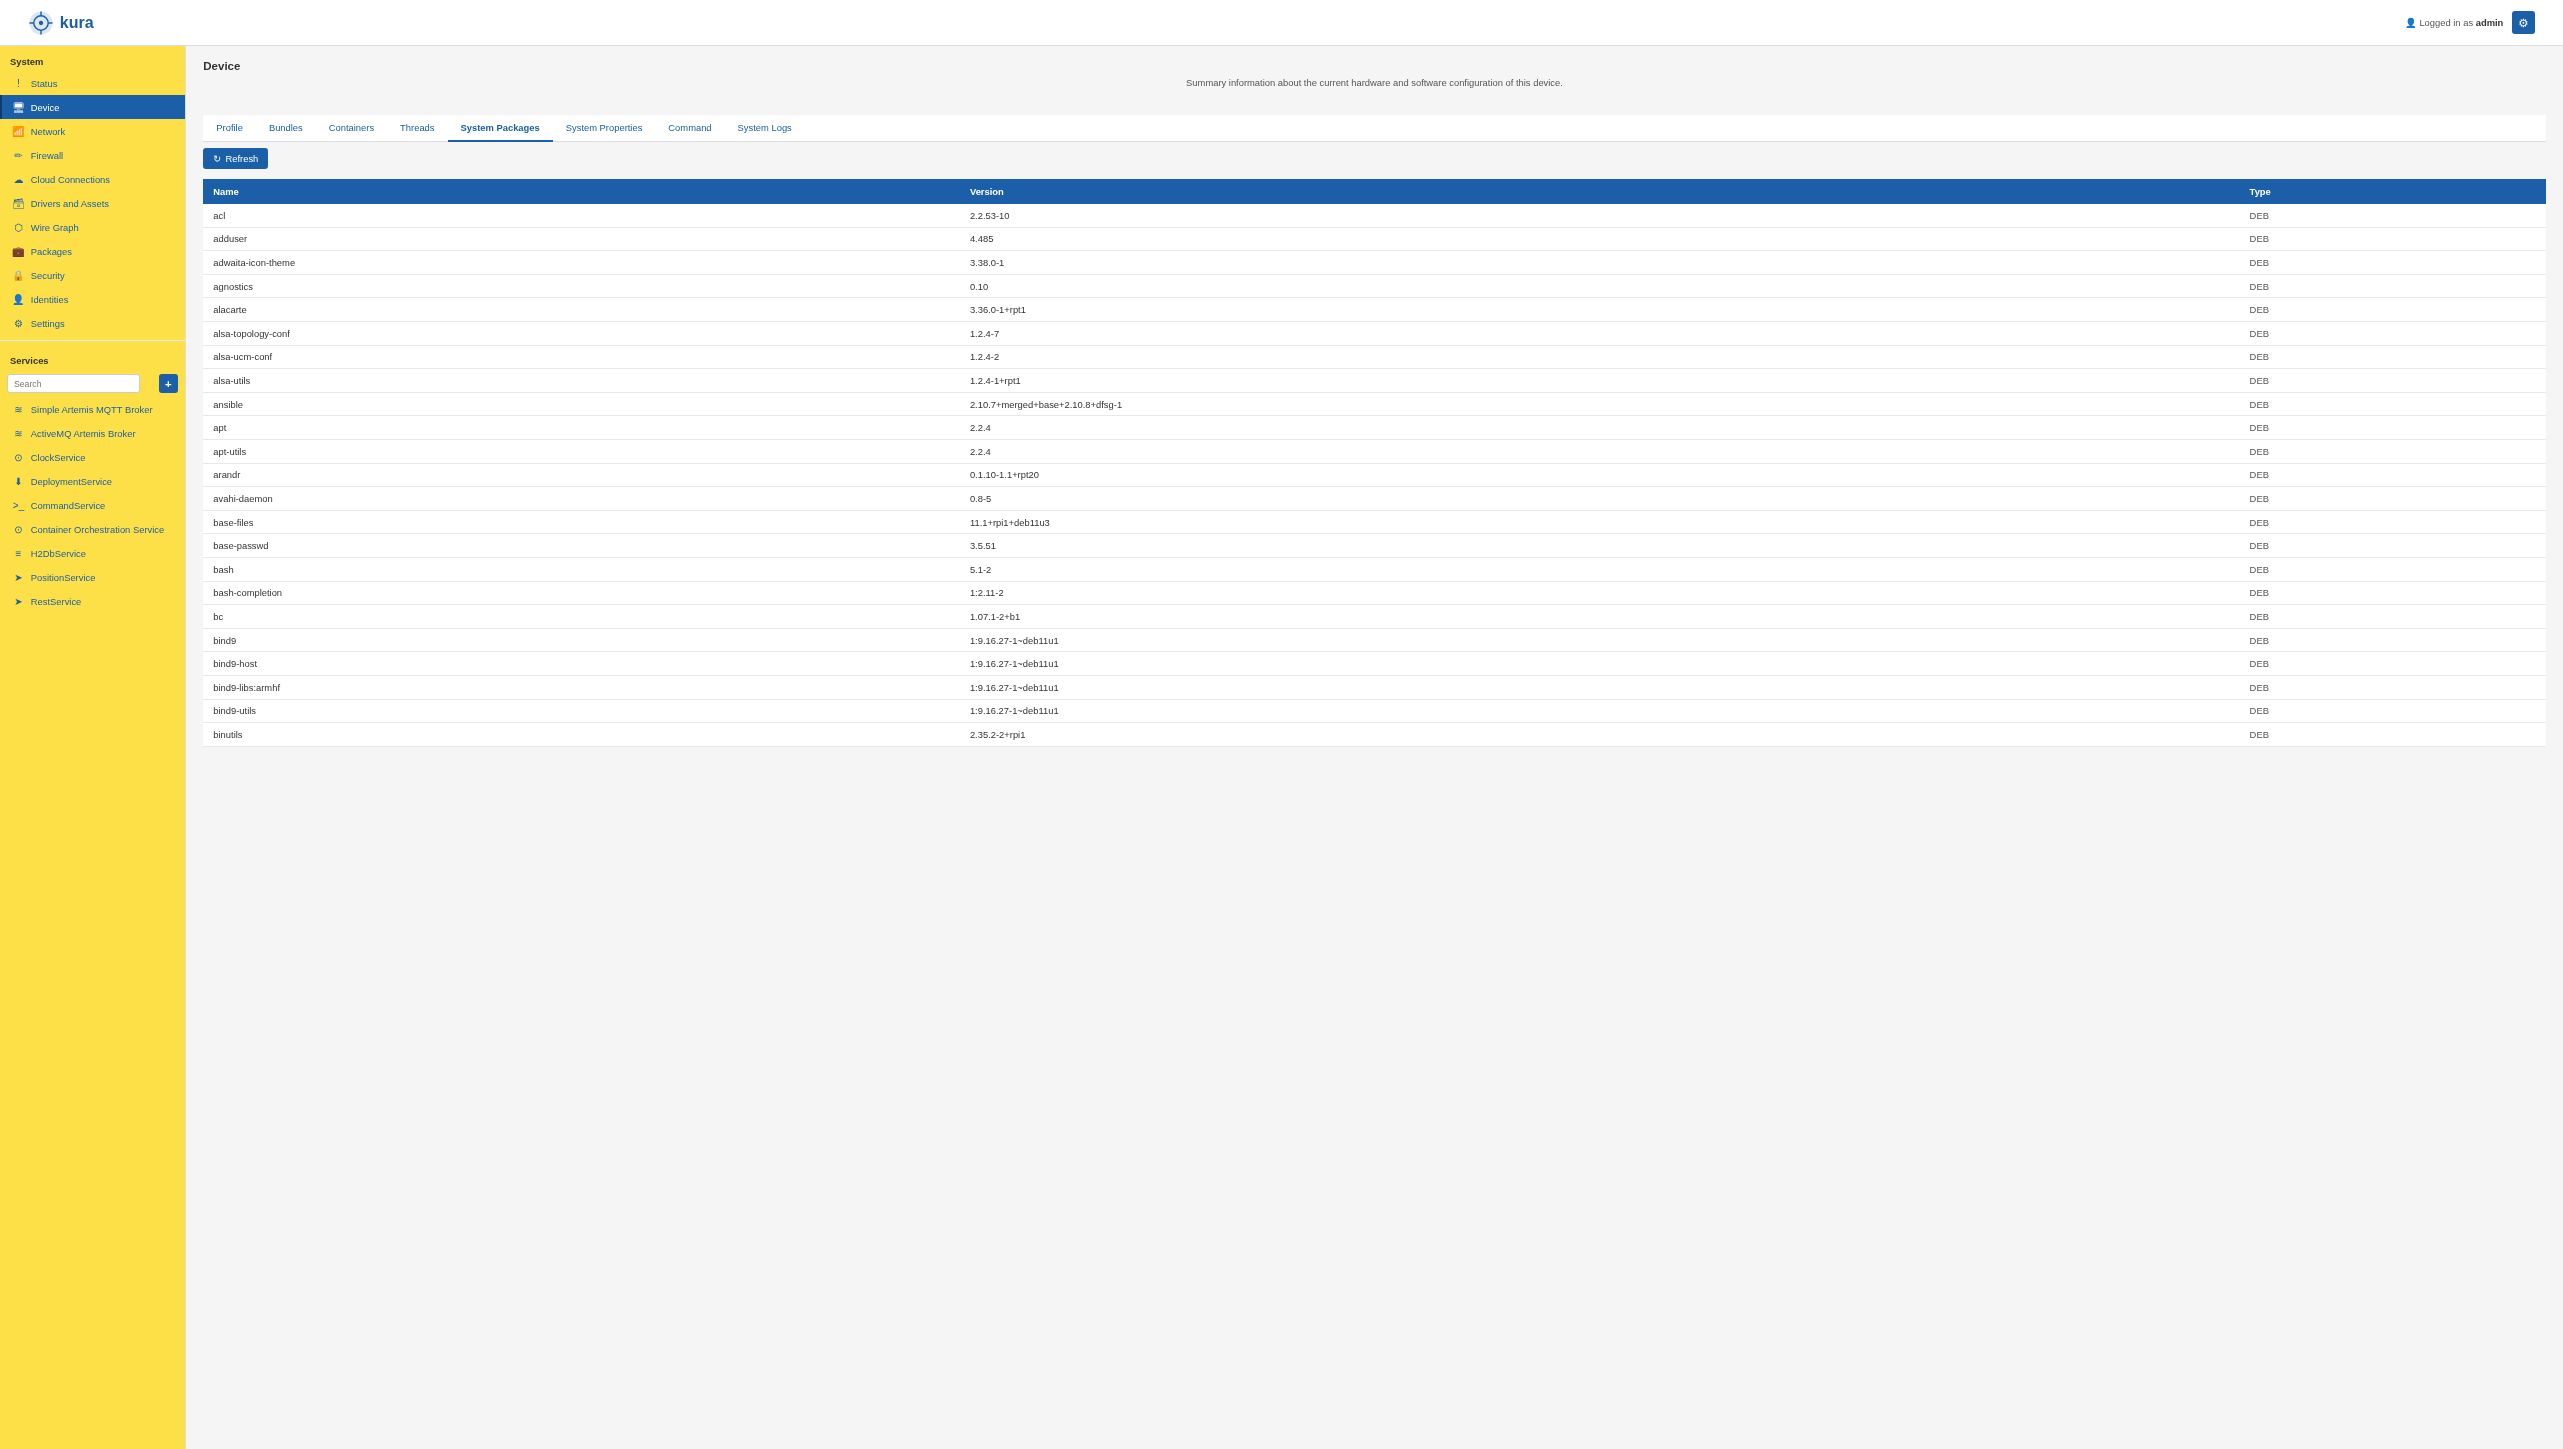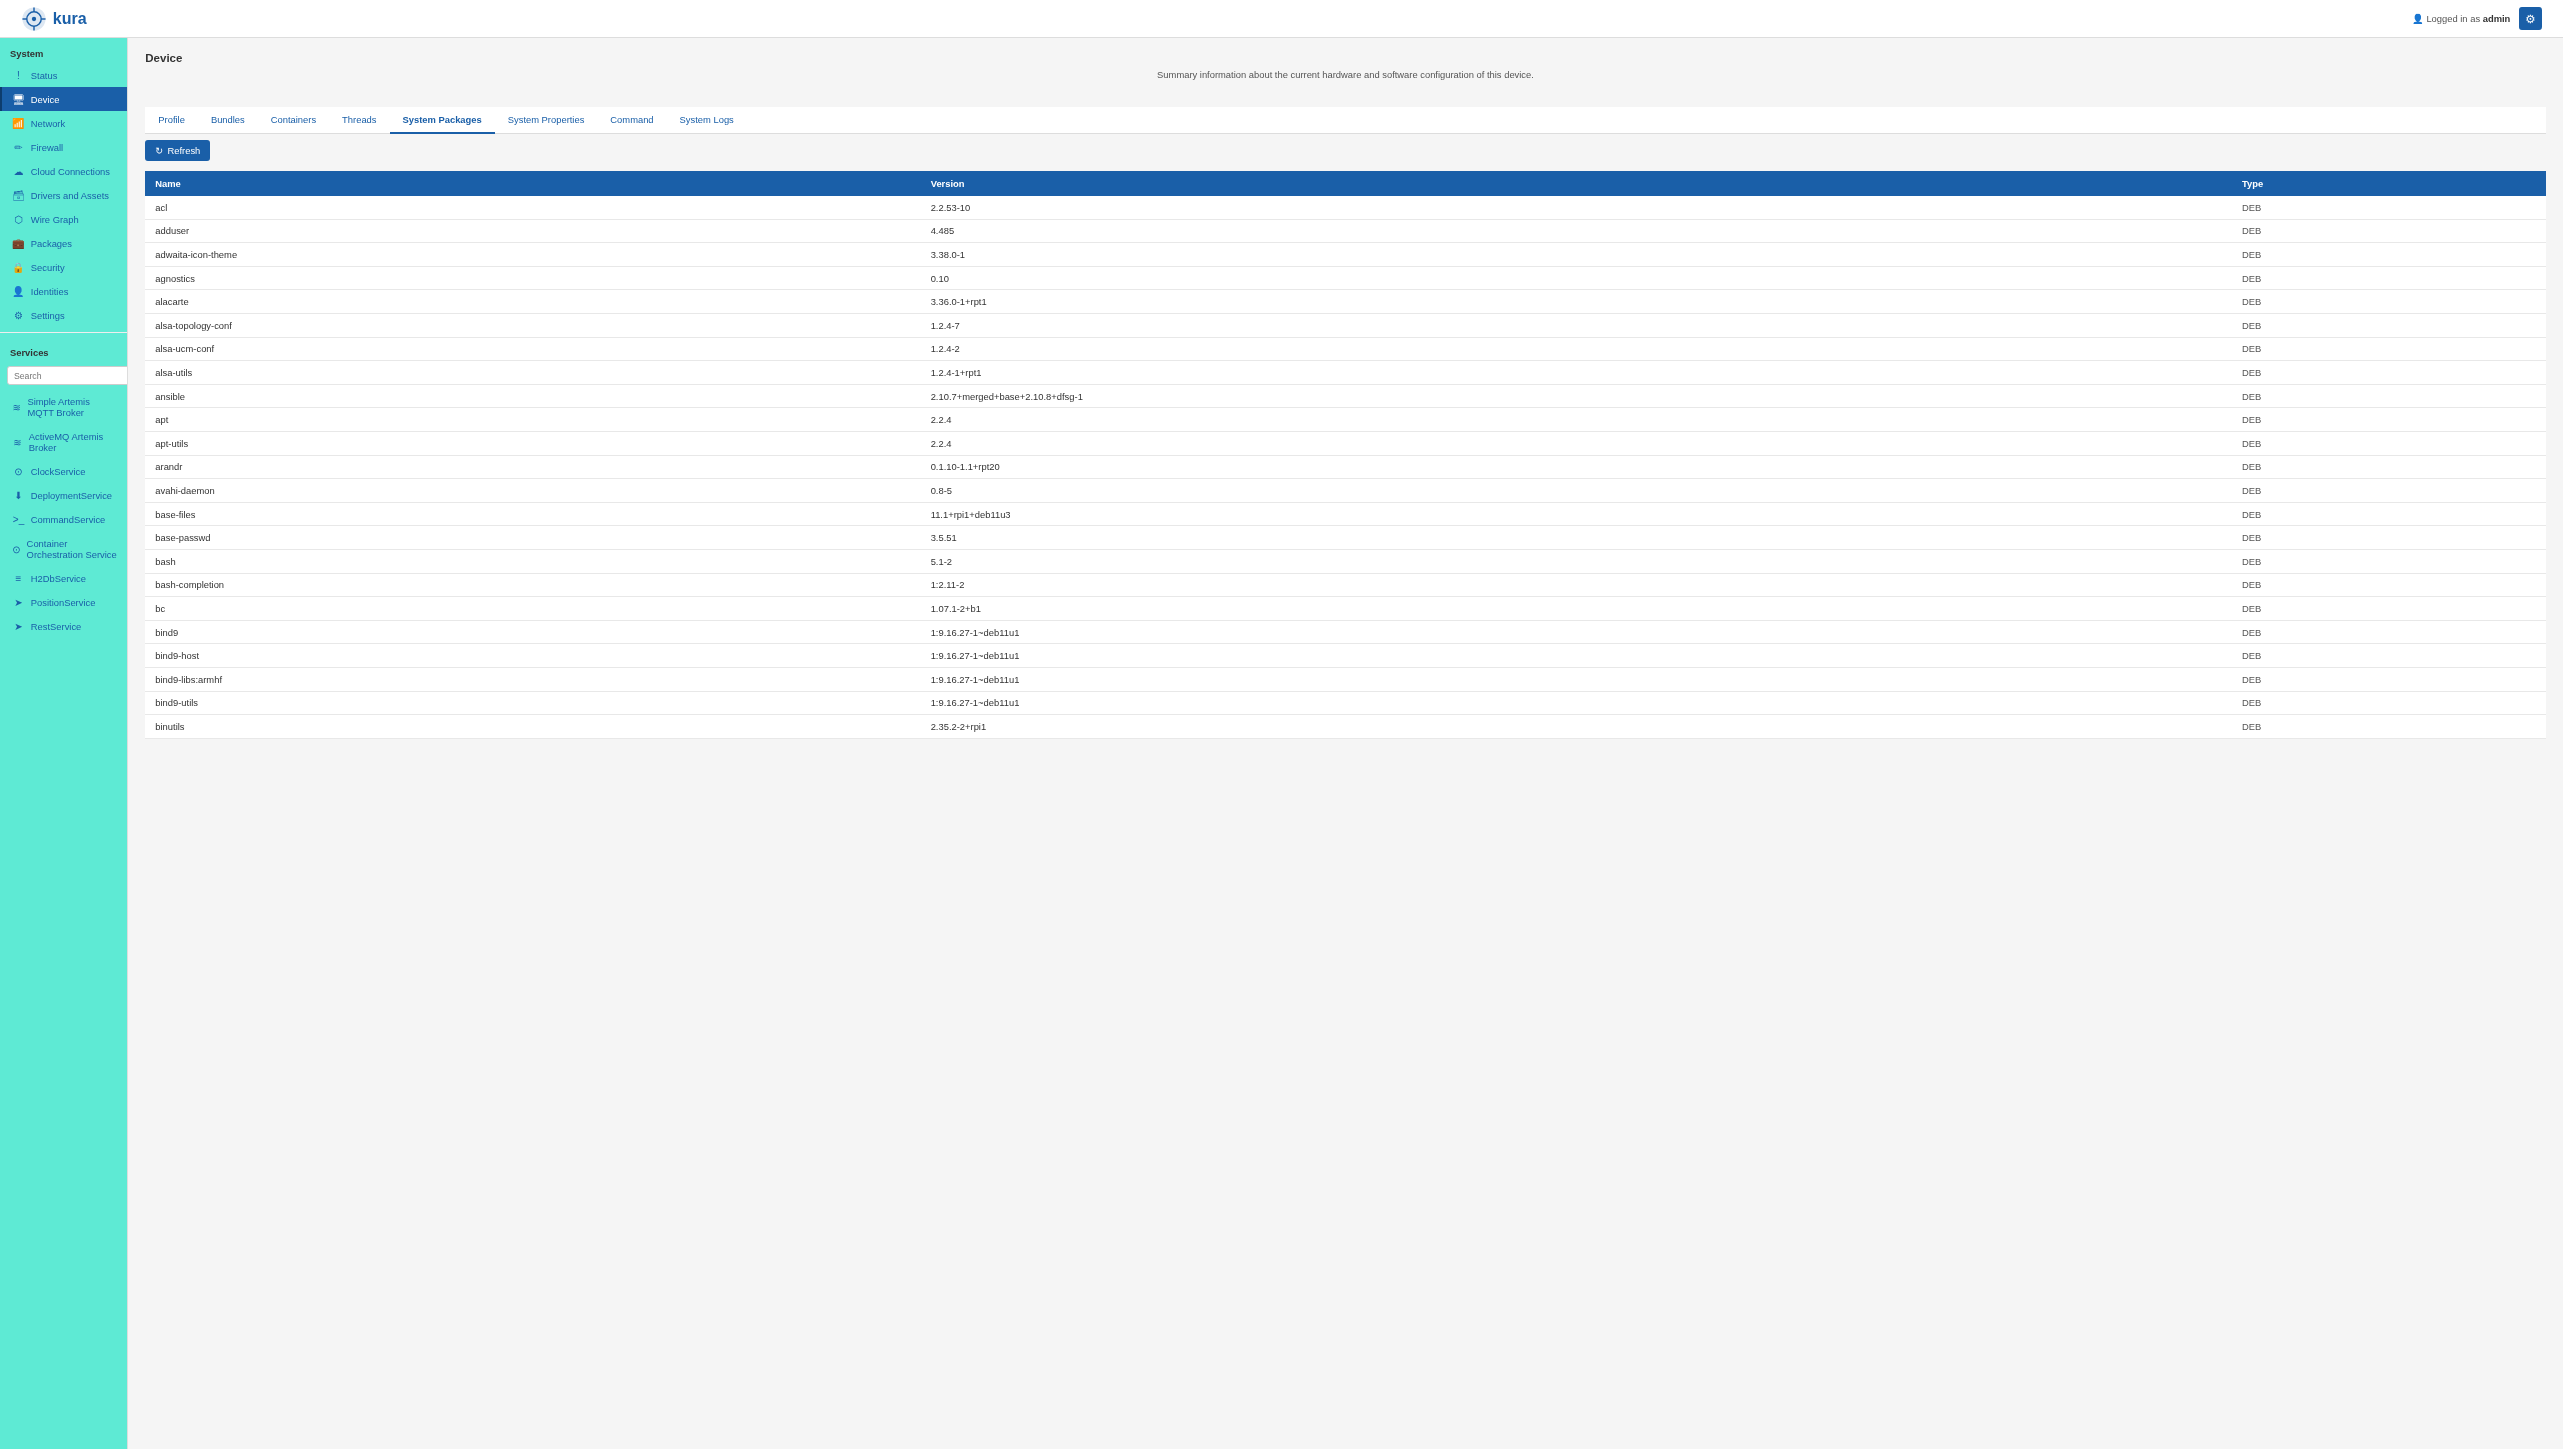--- a/index.html
+++ b/index.html
@@ -5,22 +5,22 @@
     * { box-sizing: border-box; margin: 0; padding: 0; }
     body { font-family: Arial, Helvetica, sans-serif; font-size: 9.4px; color: #333; display: flex; flex-direction: column; height: 100vh; overflow: hidden; }
 
     
     .topbar {
       background: #fff;
       border-bottom: 0.7px solid #ddd;
       display: flex;
       align-items: center;
       justify-content: space-between;
-      padding: 0 21px;
-      height: 38px;
+      padding: 0 28px;
+      height: 46px;
       flex-shrink: 0;
       z-index: 10;
     }
     .topbar-logo {
       display: flex;
       align-items: center;
       gap: 5.8px;
     }
     .topbar-logo .logo-icon {
       width: 26px;
@@ -59,22 +59,22 @@
 
     
     .layout {
       display: flex;
       flex: 1;
       overflow: hidden;
     }
 
     
     .sidebar {
-      width: 128px;
-      background: #5eead4;
+      width: 186px;
+      background: #fde047;
       border-right: 0.7px solid #ddd;
       overflow-y: auto;
       flex-shrink: 0;
       padding-bottom: 14.4px;
     }
     .sidebar-section-title {
       font-weight: bold;
       font-size: 9.4px;
       color: #333;
       padding: 10px 10px 4.3px 10px;

